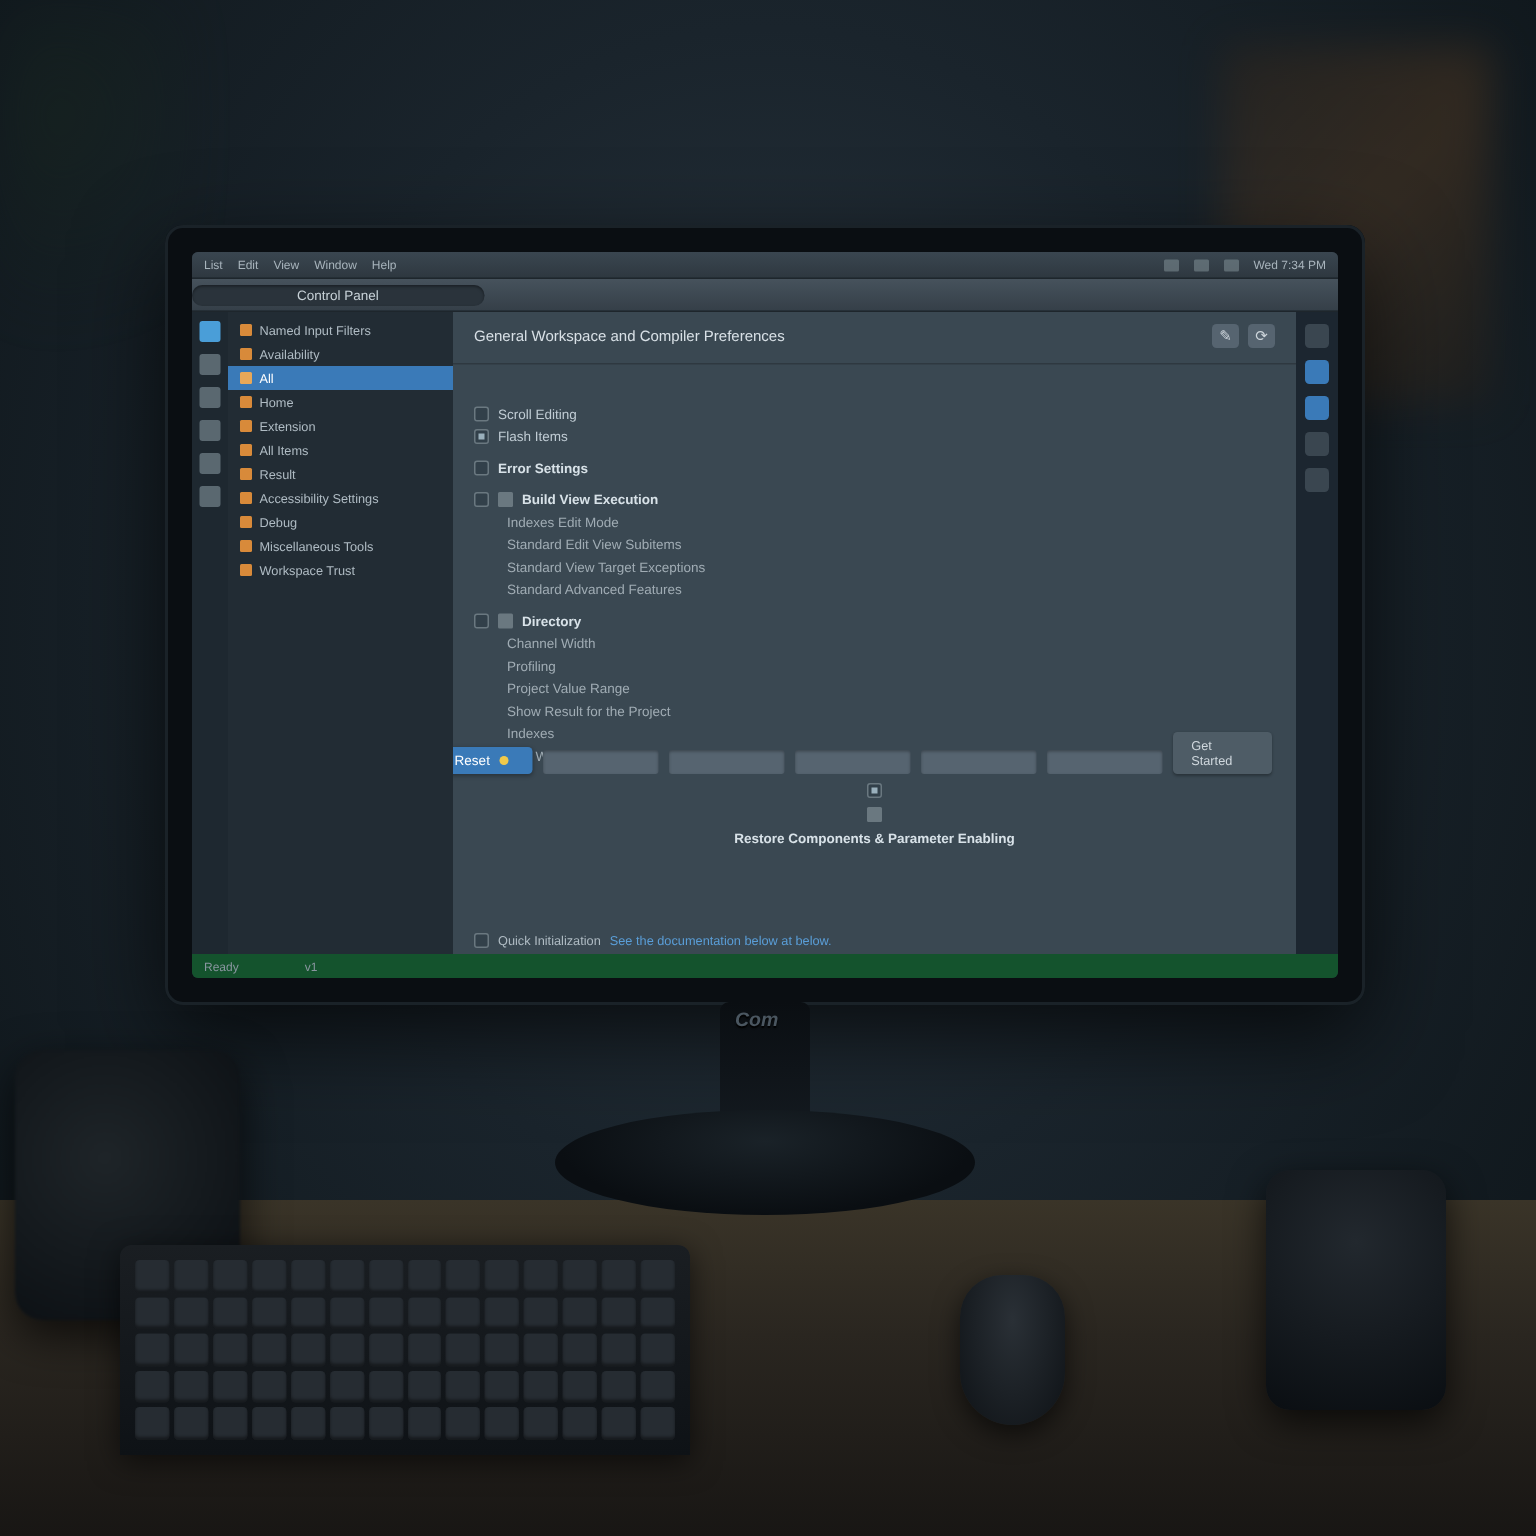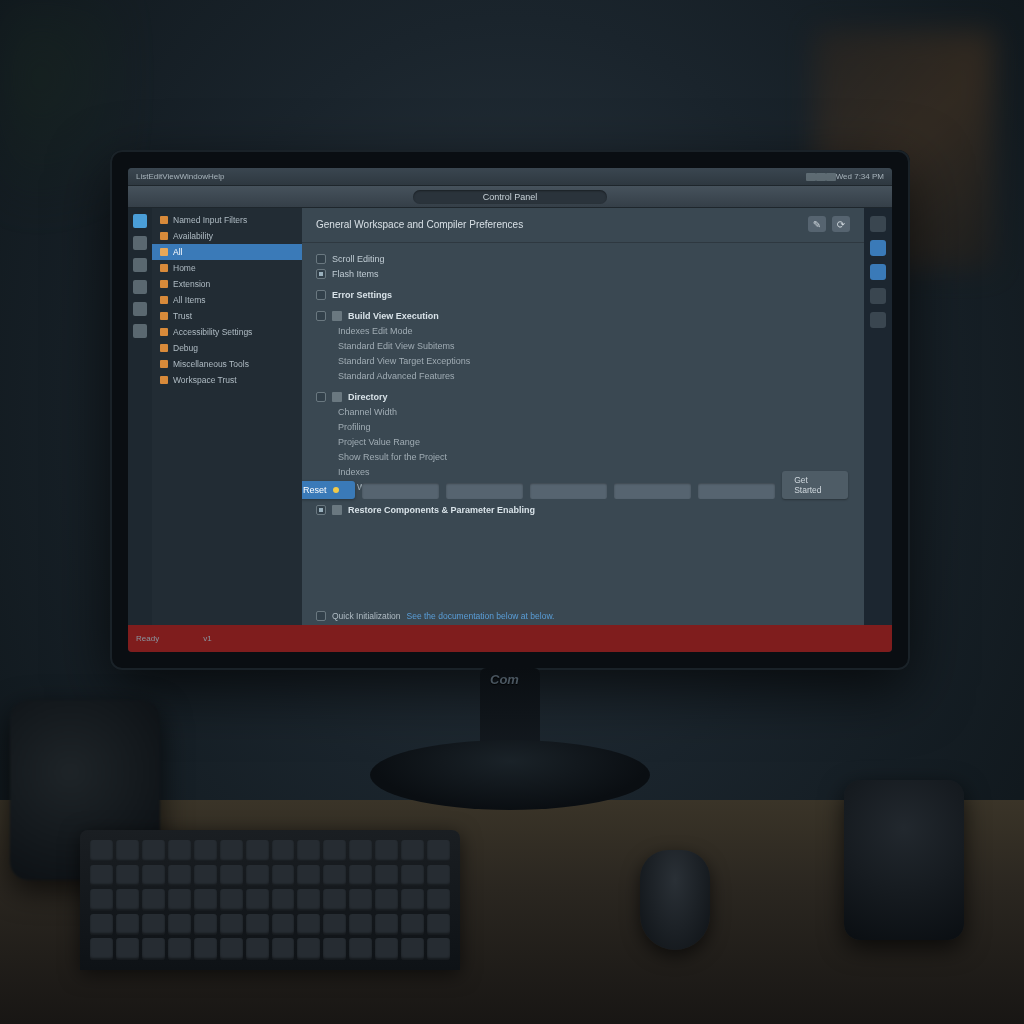--- a/index.html
+++ b/index.html
@@ -37,30 +37,30 @@
     border-radius: 4px;
     display: flex; flex-direction: column;
     overflow: hidden;
     box-shadow: inset 0 0 40px rgba(0,0,0,.3);
   }
 
   
   .menubar {
     height: 18px; background: linear-gradient(#3a4650, #2e3840);
     display: flex; align-items: center; padding: 0 8px;
-    font-size: 8px; color: #a8b4bc; 
+    font-size: 8px; color: #a8b4bc; gap: 10px;
     border-bottom: 1px solid #1e262c;
   }
   .menubar .spacer { flex: 1; }
   .menubar-icon { width: 10px; height: 8px; background: #7a8890; border-radius: 1px; opacity: .6; }
 
   
   .titlebar {
     height: 22px; background: linear-gradient(#46525c, #353f48);
-    display: flex; align-items: center; justify-content: center;
+    display: flex; align-items: center; 
     font-size: 9px; color: #c8d2d8; font-weight: 500;
     border-bottom: 1px solid #1e262c;
     position: relative;
   }
   .titlebar-pill {
     background: #2a333b; padding: 2px 70px; border-radius: 10px;
     box-shadow: inset 0 1px 2px rgba(0,0,0,.4);
   }
 
   .workspace { flex: 1; display: flex; }
@@ -88,20 +88,21 @@
   }
   .sidebar-item.selected { background: #3a7ab8; color: #fff; }
   .sidebar-item .bullet { width: 8px; height: 8px; background: #d88a3a; border-radius: 1px; flex-shrink: 0; }
   .sidebar-item.selected .bullet { background: #e8a858; }
 
   
   .main {
     flex: 1; background: #3a4852;
     display: flex; flex-direction: column;
     position: relative;
+    gap: 17px;
   }
   .main-header {
     padding: 8px 14px 10px; font-size: 10px; color: #d8e0e6;
     border-bottom: 1px solid #2e3840;
     display: flex; align-items: center; justify-content: space-between;
   }
   .header-actions { display: flex; gap: 6px; }
   .header-action {
     width: 18px; height: 16px; background: #566470; border-radius: 3px;
     display: flex; align-items: center; justify-content: center;
@@ -154,21 +155,21 @@
   
   .rightrail {
     width: 28px; background: #1c2630;
     display: flex; flex-direction: column; align-items: center;
     padding-top: 8px; gap: 8px;
   }
   .rail-icon { width: 16px; height: 16px; background: #3a4650; border-radius: 3px; }
   .rail-icon.blue { background: #3a7ab8; }
 
   .statusbar {
-    height: 27px; background: #7f1d1d; font-size: 8px; color: #8a96a0;
+    height: 16px; background: #14532d; font-size: 8px; color: #8a96a0;
     display: flex; align-items: center; padding: 0 8px; gap: 44px;
   }
 
   
   .stand-neck {
     position: absolute; left: 480px; top: 668px; width: 60px; height: 90px;
     background: linear-gradient(#0a0e12, #141a20);
     border-radius: 6px;
   }
   .stand-base {
@@ -271,21 +272,21 @@
         <div class="sidebar-item">
             <span class="bullet"></span>
             <span>Extension</span>
           </div>
         <div class="sidebar-item">
             <span class="bullet"></span>
             <span>All Items</span>
           </div>
         <div class="sidebar-item">
             <span class="bullet"></span>
-            <span>Trust</span>
+            <span>Result</span>
           </div>
         <div class="sidebar-item">
             <span class="bullet"></span>
             <span>Accessibility Settings</span>
           </div>
         <div class="sidebar-item">
             <span class="bullet"></span>
             <span>Debug</span>
           </div>
         <div class="sidebar-item">
@@ -359,21 +360,21 @@
           <div class="section-row sub">
               <span>Show Result for the Project</span>
             </div>
           <div class="section-row sub">
               <span>Indexes</span>
             </div>
           <div class="section-row sub">
               <span>Text Width</span>
             </div>
 
-          <div class="section-row group" style="margin-top:8px;">
+          <div class="section-row group" style="margin-top:8px;flex-direction:column;">
             <span class="chk checked"></span>
             <span class="grp-icon"></span>
             <span>Restore Components &amp; Parameter Enabling</span>
           </div>
 
           <div class="right-controls">
             <div class="primary-btn">
               <span>Reset</span>
               <span class="dot"></span>
             </div>

